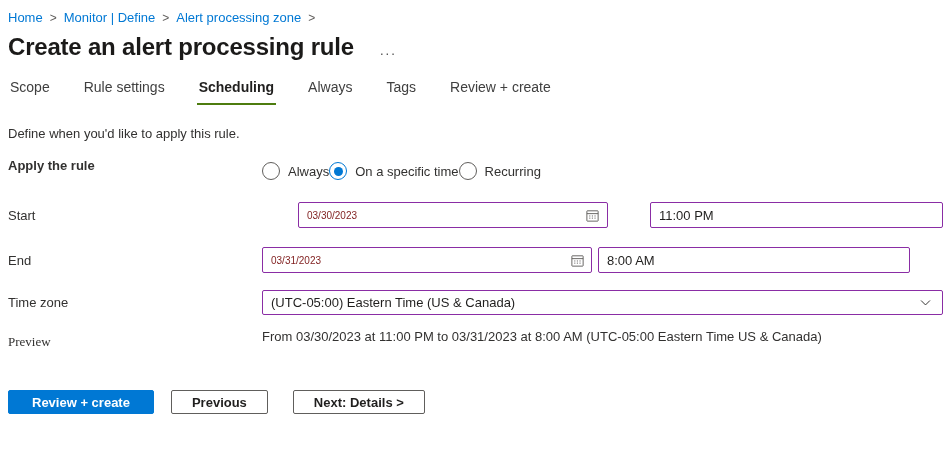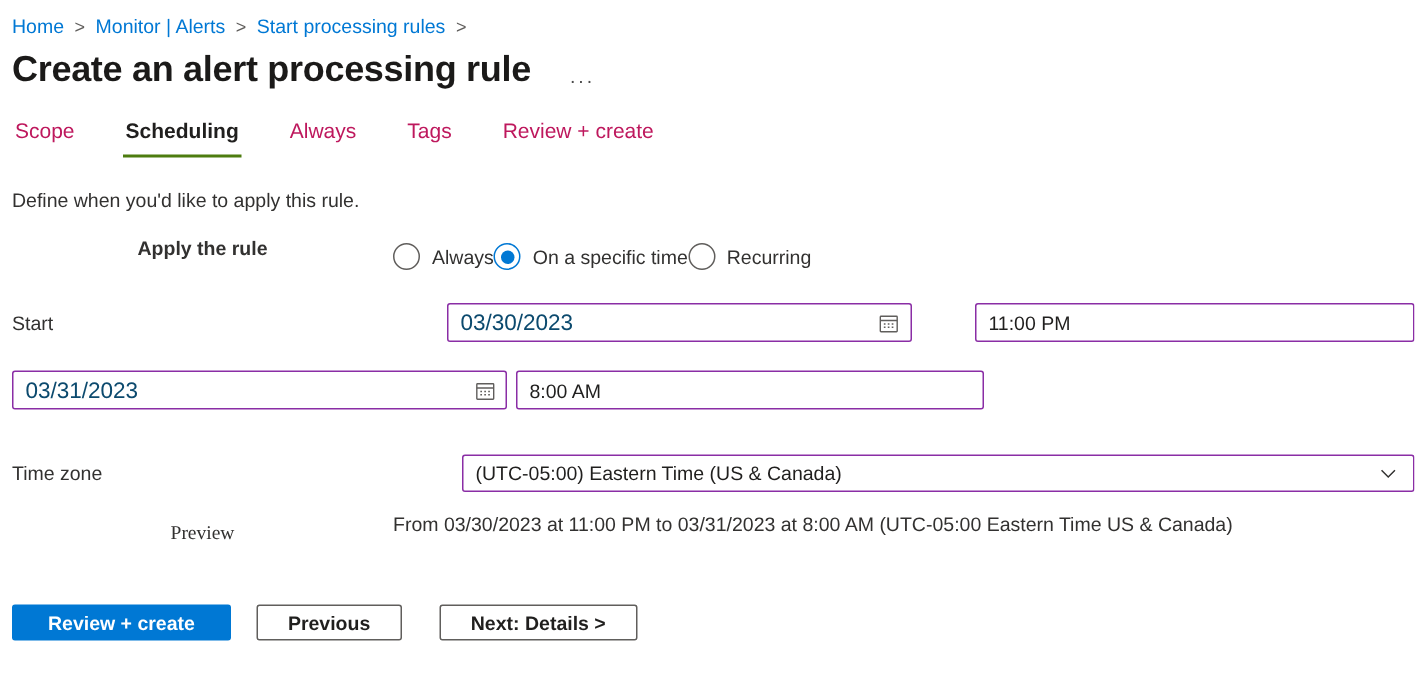--- a/index.html
+++ b/index.html
@@ -18,47 +18,47 @@
   .crumb { color: #0078d4; cursor: pointer; }
   .crumb-sep { color: #605e5c; margin: 0 7px; font-size: 12px; }
 
   
   .title-row { display: flex; align-items: center; margin-top: 8px; }
   .page-title { font-size: 24px; font-weight: 700; color: #1b1a19; letter-spacing: -0.2px; }
   .more-btn { margin-left: 26px; color: #4b4b4b; font-size: 13px; letter-spacing: 2px; cursor: pointer; line-height: 1; padding-top: 6px; }
 
   
   .tabs { display: flex; margin-top: 15px; }
-  .tab { font-size: 14px; margin-right: 30px; padding: 3px 2px 8px 2px; color: #be185d; cursor: pointer; border-bottom: 2px solid transparent; }
+  .tab { font-size: 14px; margin-right: 30px; padding: 3px 2px 8px 2px; color: #404040; cursor: pointer; border-bottom: 2px solid transparent; }
   .tab.active { font-weight: 700; color: #201f1e; border-bottom: 2px solid #4d7c0f; }
 
   
   .description { font-size: 13px; margin-top: 21px; color: #323130; }
 
   
   .form { margin-top: 17px; }
   .form-row { display: flex; align-items: center; }
-  .form-row.top { align-items: flex-start; text-align: center; }
+  .form-row.top { align-items: flex-start; }
   .form-label { flex: 0 0 254px; font-size: 13px; color: #323130; }
   .form-label.bold { font-weight: 700; }
 
   
   .radio-group { display: flex; flex-direction: row; }
   .radio-option { display: flex; align-items: center; height: 26px; font-size: 13px; cursor: pointer; }
   .radio-circle { width: 18px; height: 18px; border: 1px solid #605e5c; border-radius: 50%; margin-right: 8px; display: flex; align-items: center; justify-content: center; background: #fff; flex: 0 0 18px; }
   .radio-circle.selected { border-color: #0078d4; }
   .radio-dot { width: 9px; height: 9px; border-radius: 50%; background: #0078d4; }
 
   
   .row-gap-lg { margin-top: 18px; gap: 36px; }
   .row-gap { margin-top: 19px; }
-  .row-gap-sm { margin-top: 30px; gap: 46px; }
+  .row-gap-sm { margin-top: 17px; }
   .row-gap-xs { margin-top: 14px; }
   .date-field { width: 330px; height: 26px; border: 1px solid #8a2da5; border-radius: 2px; display: flex; align-items: center; background: #fff; }
-  .date-field input { border: none; outline: none; flex: 1; min-width: 0; font-size: 15px; padding: 0 8px; color: #0c4a6e; font-family: inherit; background: transparent; }
+  .date-field input { border: none; outline: none; flex: 1; min-width: 0; font-size: 10px; padding: 0 8px; color: #7f1d1d; font-family: inherit; background: transparent; }
   .cal-btn { width: 28px; display: flex; align-items: center; justify-content: center; cursor: pointer; }
   .time-field { width: 312px; height: 26px; border: 1px solid #8a2da5; border-radius: 2px; margin-left: 6px; display: flex; align-items: center; background: #fff; }
   .time-field input { border: none; outline: none; flex: 1; min-width: 0; font-size: 13px; padding: 0 8px; color: #201f1e; font-family: inherit; background: transparent; }
 
   .dropdown { width: 799px; height: 25px; border: 1px solid #8a2da5; border-radius: 2px; display: flex; align-items: center; justify-content: space-between; padding: 0 10px 0 8px; font-size: 13px; color: #201f1e; cursor: pointer; background: #fff; }
 
   .preview-text { font-size: 13px; color: #323130; }
 
   
   .footer { display: flex; align-items: center; margin-top: 40px; }
@@ -71,33 +71,34 @@
   svg { display: block; }
 </style>
 </head>
 <body>
 
 <div class="page">
 
   <div class="breadcrumb">
     <span class="crumb">Home</span>
     <span class="crumb-sep">&gt;</span>
-    <span class="crumb">Monitor | Alerts</span>
+    <span class="crumb">Monitor | Define</span>
     <span class="crumb-sep">&gt;</span>
-    <span class="crumb">Start processing rules</span>
+    <span class="crumb">Alert processing zone</span>
     <span class="crumb-sep">&gt;</span>
   </div>
 
   <div class="title-row">
     <span class="page-title">Create an alert processing rule</span>
     <span class="more-btn">...</span>
   </div>
 
   <div class="tabs">
     <span class="tab">Scope</span>
+    <span class="tab">Rule settings</span>
     <span class="tab active">Scheduling</span>
     <span class="tab">Always</span>
     <span class="tab">Tags</span>
     <span class="tab">Review + create</span>
   </div>
 
   <div class="description">Define when you'd like to apply this rule.</div>
 
   <div class="form">
 
@@ -133,20 +134,21 @@
             <line x1="4.5" y1="10.8" x2="11.5" y2="10.8" stroke-dasharray="1.2 1.6"></line>
           </svg>
         </span>
       </div>
       <div class="time-field">
         <input type="text" value="11:00 PM" style="">
       </div>
     </div>
 
     <div class="form-row row-gap">
+      <div class="form-label">End</div>
       <div class="date-field">
         <input type="text" value="03/31/2023" style="">
         <span class="cal-btn">
           <svg width="15" height="15" viewBox="0 0 16 16" fill="none" stroke="#605e5c" stroke-width="1">
             <rect x="2" y="3" width="12" height="11" rx="0.5"></rect>
             <line x1="2" y1="6" x2="14" y2="6"></line>
             <line x1="4.5" y1="8.5" x2="11.5" y2="8.5" stroke-dasharray="1.2 1.6"></line>
             <line x1="4.5" y1="10.8" x2="11.5" y2="10.8" stroke-dasharray="1.2 1.6"></line>
           </svg>
         </span>

